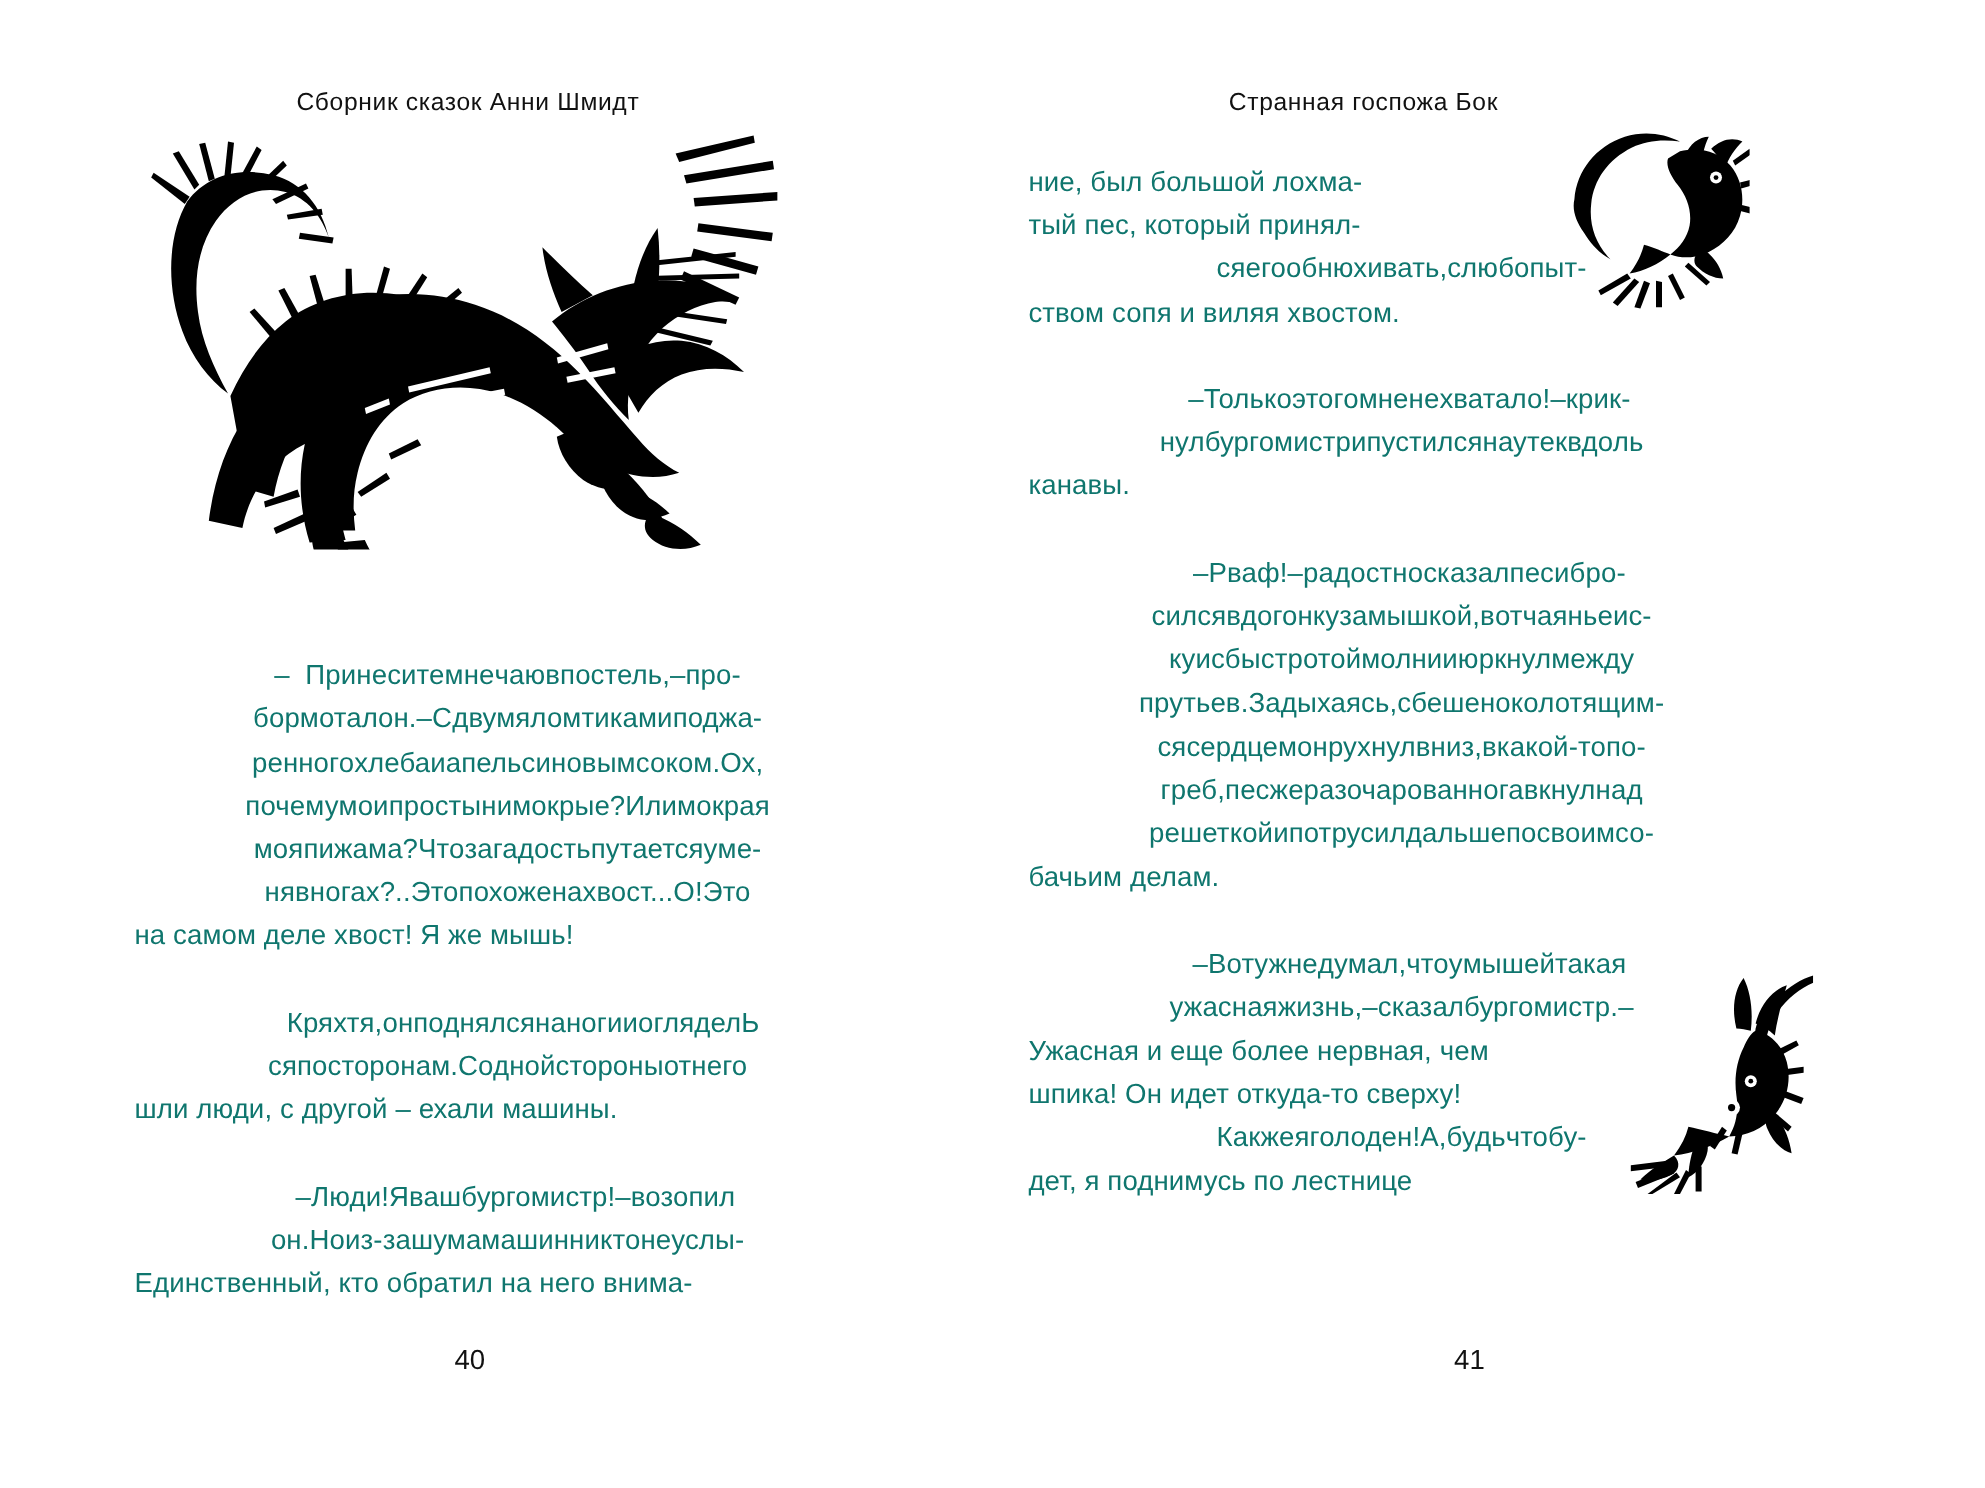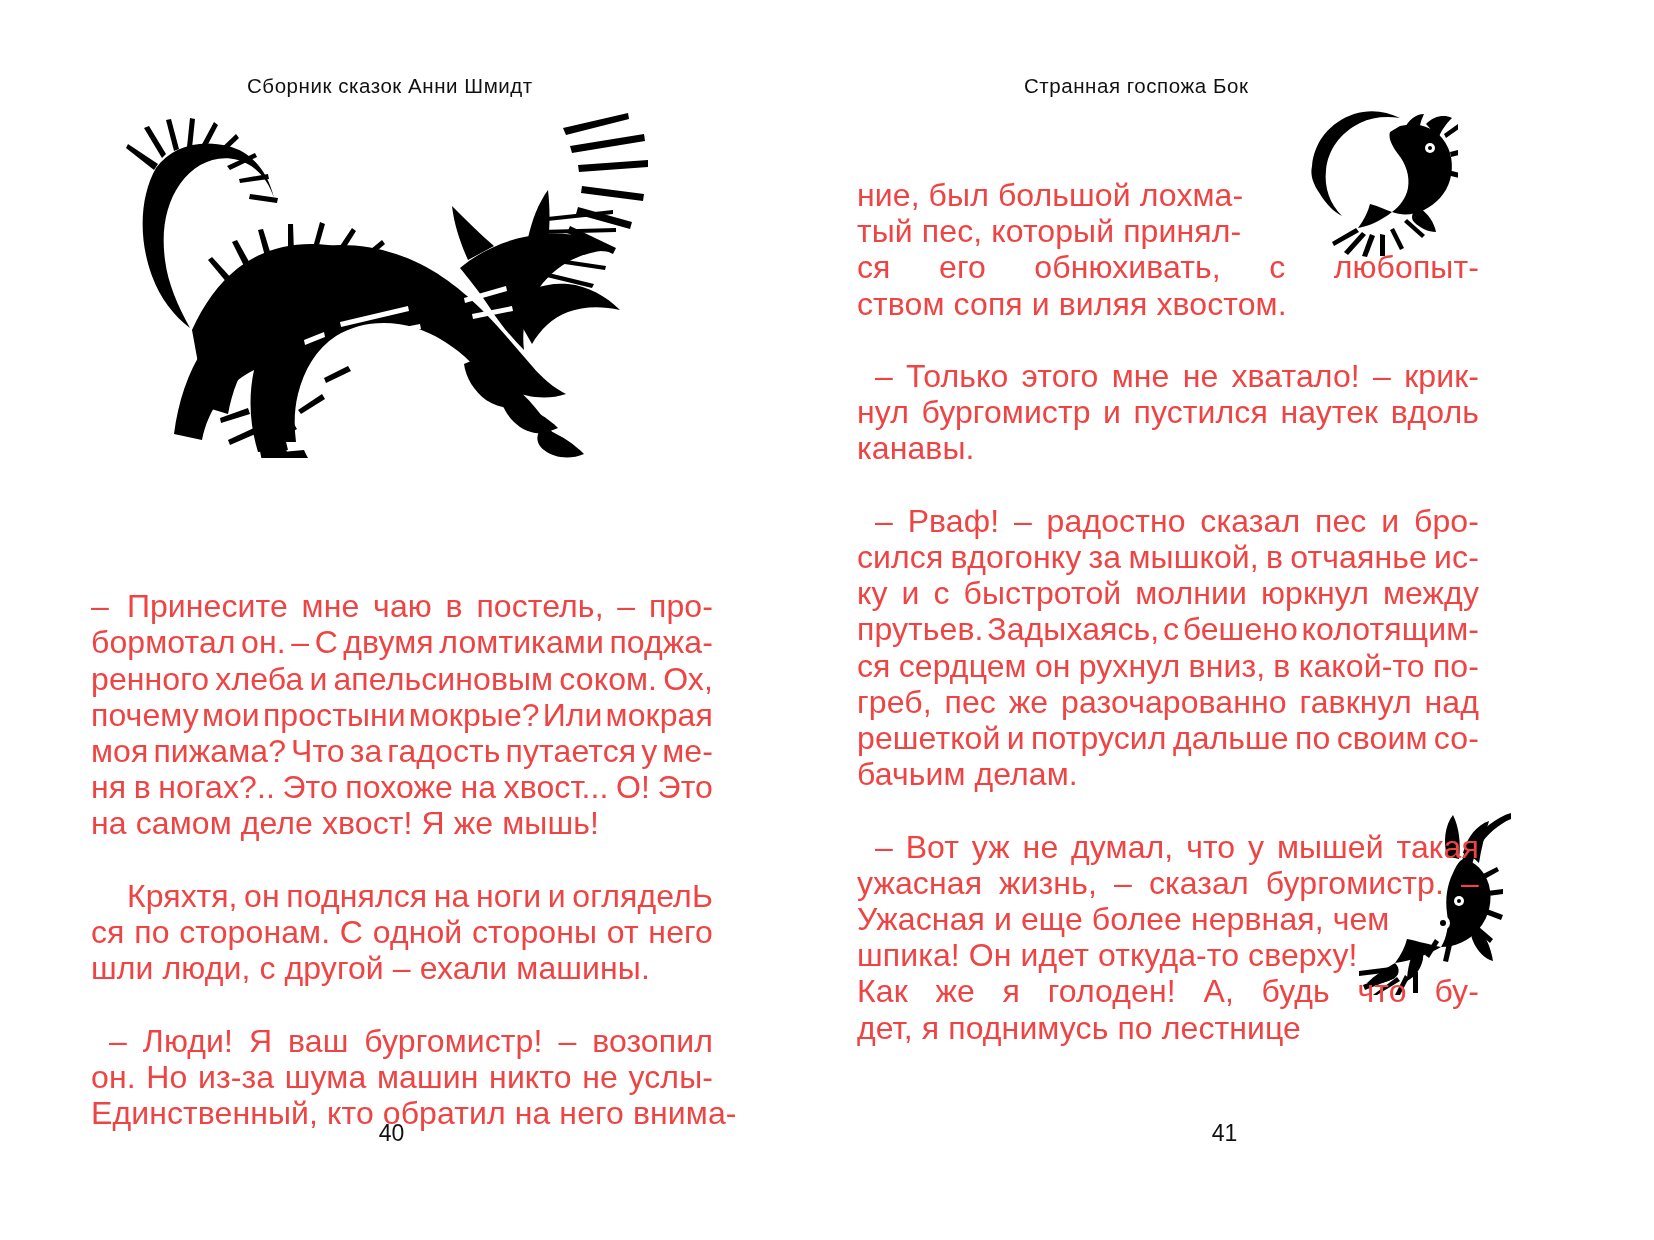--- a/index.html
+++ b/index.html
@@ -50,28 +50,27 @@
     color: #111;
     width: 100%;
     text-align: center;
   }
   .page-left  .folio { left: -22px; }
   .page-right .folio { left: -16px; }
 
   
   .textcol {
     position: absolute;
-    font-size: 32px;
+    font-size: 23px;
     line-height: 36.2px;
-    color: #ef4444;
+    color: #0f766e;
     letter-spacing: 0.1px;
-    margin-top: 44px;
   }
   .page-left .textcol {
-    left: 91px;
+    left: 112px;
     top: 508px;
     width: 622px;
   }
   .page-right .textcol {
     left: 30px;
     top: 133px;
     width: 622px;
   }
 
   .para { margin: 0; text-align: justify; }
@@ -80,21 +79,21 @@
     display: inline-block;
     width: 40px;
   }
   .line {
     display: block;
     white-space: nowrap;
   }
   
   .line.just {
     display: flex;
-    justify-content: space-between;
+    justify-content: center;
     white-space: nowrap;
   }
   .line.just > span { white-space: pre; }
 
   
   .illus { position: absolute; }
 
   .illus-cat {
     left: 108px;
     top: 108px;

